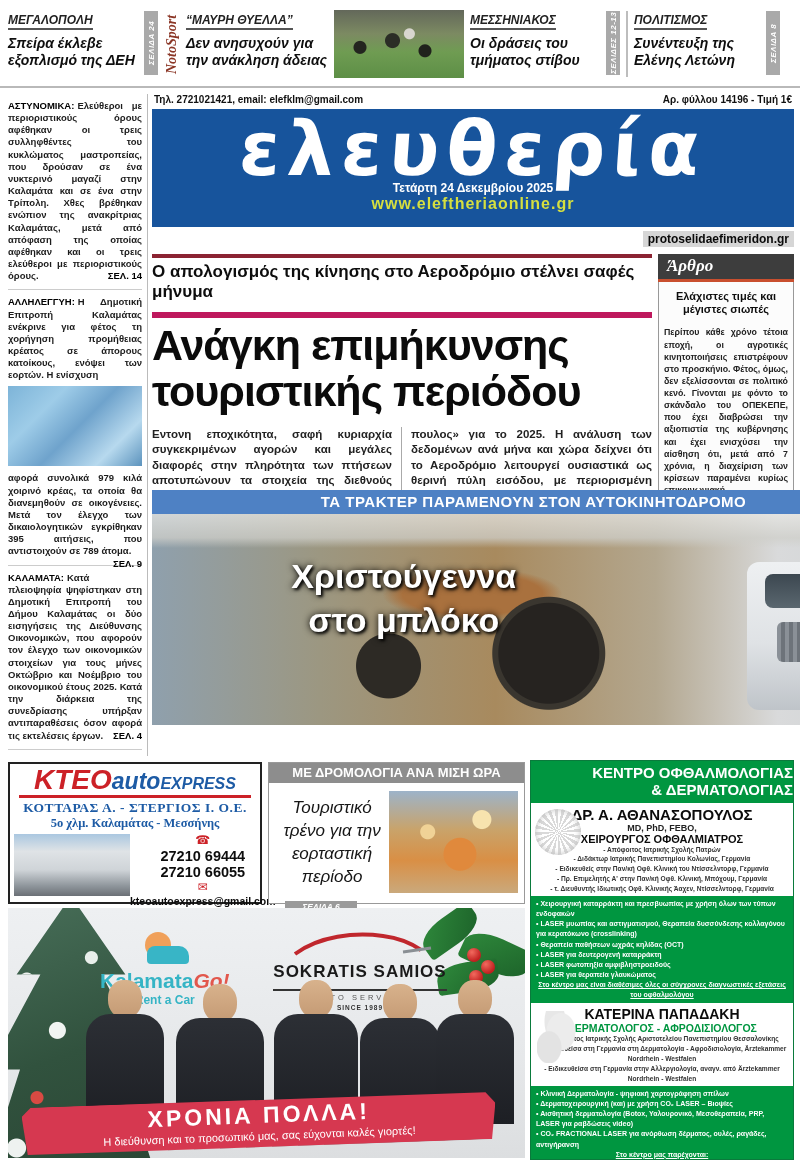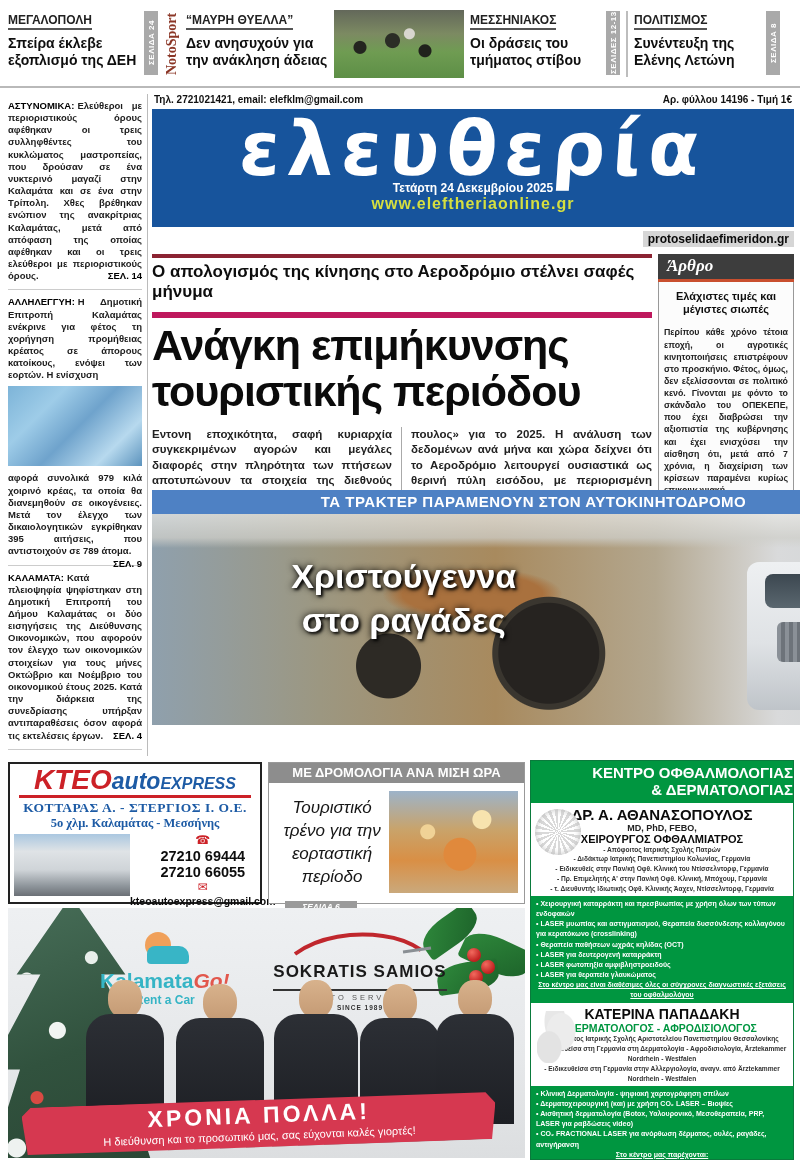--- a/index.html
+++ b/index.html
@@ -1,21 +1,21 @@
 <!DOCTYPE html>
 <html><head>
 <meta charset="utf-8">
 <style>
   html,body { margin:0; padding:0; background:#fff; }
   * { box-sizing:border-box; }
   .page { position:relative; width:800px; height:1162px; background:#fff; overflow:hidden;
           font-family:"Liberation Sans", sans-serif; color:#111; }
 
   
-  .topbar { position:absolute; left:8px; top:8px; right:6px; height:72px; display:flex; gap:6px; align-items:flex-start; }
+  .topbar { position:absolute; left:8px; top:8px; right:6px; height:72px; display:flex; gap:6px; align-items:flex-start;font-style:italic; }
   .tb-item { padding-top:2px; }
   .tb-tag { display:inline-block; font-size:12px; font-weight:bold; color:#222;
             border-bottom:2px solid #555; padding-bottom:1px; margin-bottom:5px; }
   .tb-text { font-size:14px; font-weight:bold; color:#0e0e0e; line-height:1.2; }
   .v-badge { background:#a9a9a9; color:#fff; width:14px; height:64px; margin-top:3px;
              writing-mode:vertical-rl; transform:rotate(180deg);
              font-size:8px; font-weight:bold; display:flex; align-items:center; justify-content:center;
              letter-spacing:.5px; flex:none; }
   .notosport { writing-mode:vertical-rl; transform:rotate(180deg); margin-top:2px;
                font-family:"Liberation Serif", serif; font-weight:bold; font-size:14px;
@@ -313,21 +313,21 @@
   <div class="tractor">
     <div class="tr-banner">ΤΑ ΤΡΑΚΤΕΡ ΠΑΡΑΜΕΝΟΥΝ ΣΤΟΝ ΑΥΤΟΚΙΝΗΤΟΔΡΟΜΟ</div>
     <div class="tr-photo">
       <div class="tr-canopy"></div>
       <div class="tr-suv">
         <div class="tr-suv-glass"></div>
         <div class="tr-suv-grille"></div>
       </div>
       <div class="tr-headline">
         <div>Χριστούγεννα</div>
-        <div>στο ραγάδες</div>
+        <div>στο μπλόκο</div>
       </div>
       <div class="tr-badge">ΣΕΛΙΔΑ 11</div>
     </div>
   </div>
 
   <div class="kteo">
     <div class="kteo-brand">
       <span class="kteo-kteo">KTEO</span><span class="kteo-auto">auto</span><span class="kteo-express">EXPRESS</span>
     </div>
     <div class="kteo-rule"></div>

